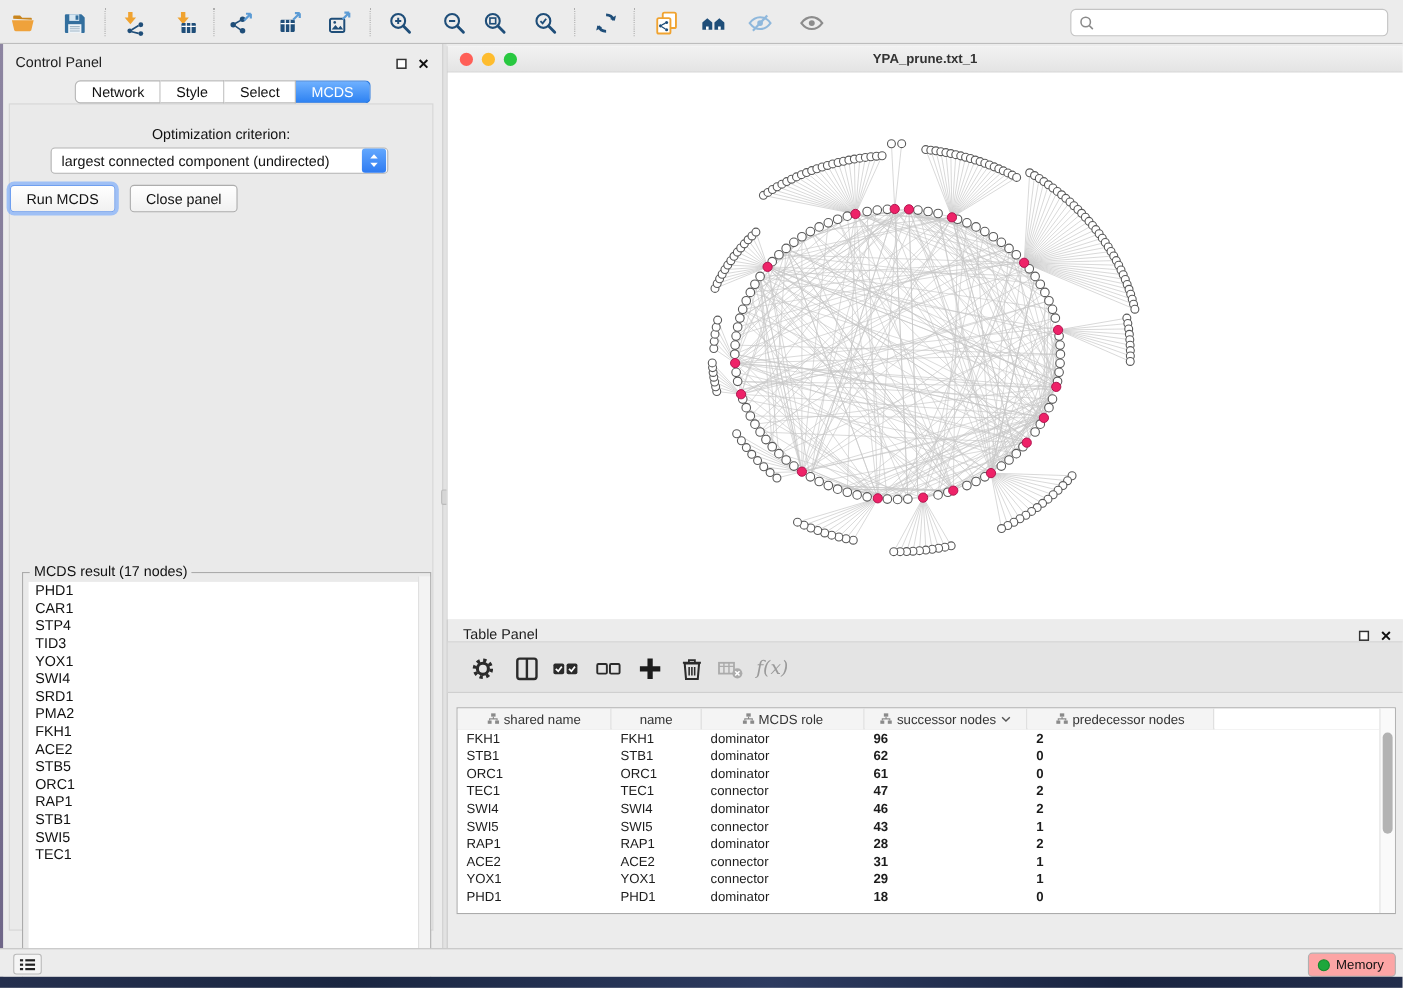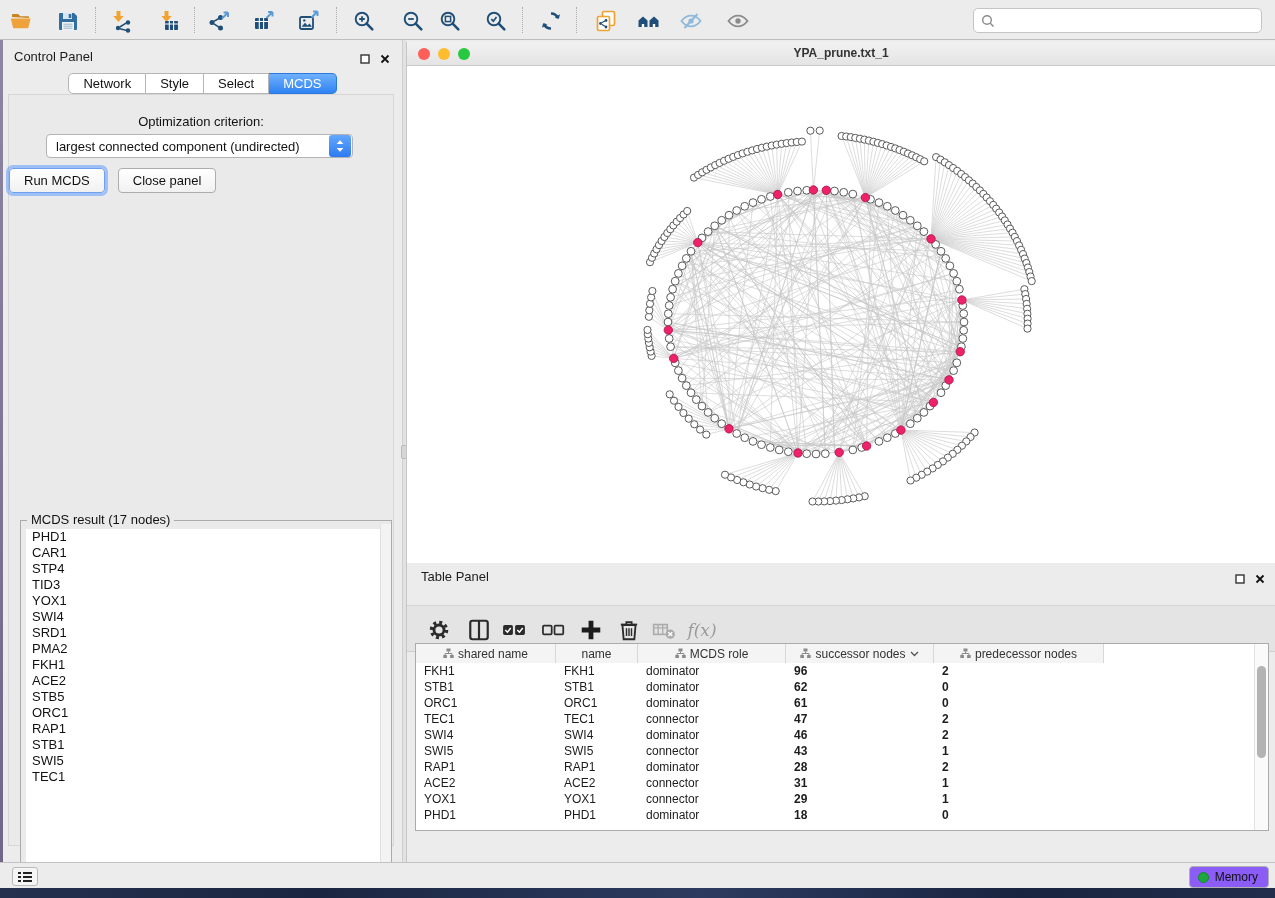--- a/index.html
+++ b/index.html
@@ -42,38 +42,38 @@
   
   #network-window { position:absolute; left:406px; top:42px; width:869px; height:521px; background:#fff; border-left:1px solid #C6C6C6; }
   #net-titlebar { position:absolute; left:0; top:0; right:0; height:24px; background:linear-gradient(#F2F2F2,#E4E4E4); border-bottom:1px solid #C9C9C9; }
   #traffic { position:absolute; left:11px; top:6px; display:flex; gap:8px; }
   .light { width:12px; height:12px; border-radius:50%; }
   #net-title { position:absolute; left:0; right:0; top:4px; text-align:center; font-size:12px; font-weight:bold; color:#333; }
   #net-canvas { position:absolute; left:0; top:24px; width:869px; height:497px; background:#fff; }
   
   #table-panel { position:absolute; left:406px; top:563px; width:869px; height:299px; background:#ECECEC; border-left:1px solid #C6C6C6; }
   #tp-title { position:absolute; left:14px; top:6px; font-size:13px; color:#1c1c1c; }
-  #tp-toolbar { position:absolute; left:0; top:42px; right:0; height:47px; background:#E4E4E4; border-top:1px solid #D4D4D4; border-bottom:1px solid #CFCFCF; }
+  #tp-toolbar { position:absolute; left:0; top:20px; right:0; height:47px; background:#E4E4E4; border-top:1px solid #D4D4D4; border-bottom:1px solid #CFCFCF; }
   .tp-ic { position:absolute; top:12px; width:24px; height:24px; display:flex; align-items:center; justify-content:center; }
   #fx-btn { font-family:"DejaVu Serif", serif; font-style:italic; font-size:17px; color:#9A9A9A; }
   #node-table { position:absolute; left:8px; top:80px; width:854px; height:188px; background:#fff; border:1px solid #ABABAB; }
   #nt-inner { position:absolute; left:0; top:0; right:14px; bottom:0; overflow:hidden; }
   #nt-header { display:flex; height:19px; border-bottom:1px solid #C6C6C6; }
   .th { display:flex; align-items:center; justify-content:center; gap:4px; background:#F4F4F4; border-right:1px solid #D8D8D8; font-size:12px; color:#333; height:19px; }
   .th.filler { flex:1; border-right:none; background:#fff; }
   .tr { display:flex; height:16px; }
   .td { font-size:12px; color:#1c1c1c; padding:0 8px; line-height:16px; white-space:nowrap; overflow:hidden; }
   .td.num { padding-right:14px;font-weight:bold; }
   #nt-vscroll { position:absolute; right:0; top:0; bottom:0; width:14px; background:#FAFAFA; border-left:1px solid #E2E2E2; }
   #nt-thumb { position:absolute; left:2px; top:22px; width:9px; height:92px; background:#B3B3B3; border-radius:5px; }
   #tp-tabs { position:absolute; left:0; right:0; top:271px; display:flex; justify-content:center; }
   
   #status-bar { position:absolute; left:0; top:862px; width:1275px; height:26px; background:#ECECEC; border-top:1px solid #C3C3C3; }
   #list-btn { position:absolute; left:12px; top:4px; width:26px; height:19px; background:#F5F5F5; border:1px solid #B9B9B9; border-radius:3px; display:flex; align-items:center; justify-content:center; }
-  #memory-btn { position:absolute; right:6px; top:3px; height:22px; padding:0 10px 0 8px; background:#8b5cf6; border:1px solid #B0B0B0; border-radius:4px; display:flex; align-items:center; gap:6px; font-size:12px; color:#111; }
+  #memory-btn { position:absolute; right:6px; top:3px; height:22px; padding:0 10px 0 8px; background:#fca5a5; border:1px solid #B0B0B0; border-radius:4px; display:flex; align-items:center; gap:6px; font-size:12px; color:#111; }
   #memory-dot { width:11px; height:11px; border-radius:50%; background:#1EA73C; border:1px solid #128A2C; }
   #desktop-strip { position:absolute; left:0; top:888px; width:1275px; height:10px; background:linear-gradient(90deg,#25304e,#1a2641 25%,#2d3b60 55%,#192440 80%,#222d4b); }
 </style>
 </head>
 <body>
 
 <div id="toolbar">
   <div class="tbtn" style="left:8px">
       <svg viewBox="0 0 24 24">
         <path d="M3 8V6.2C3 5.5 3.5 5 4.2 5h5l2 2.2h7.6c.7 0 1.2.5 1.2 1.2V9z" fill="#C9851D"></path>

